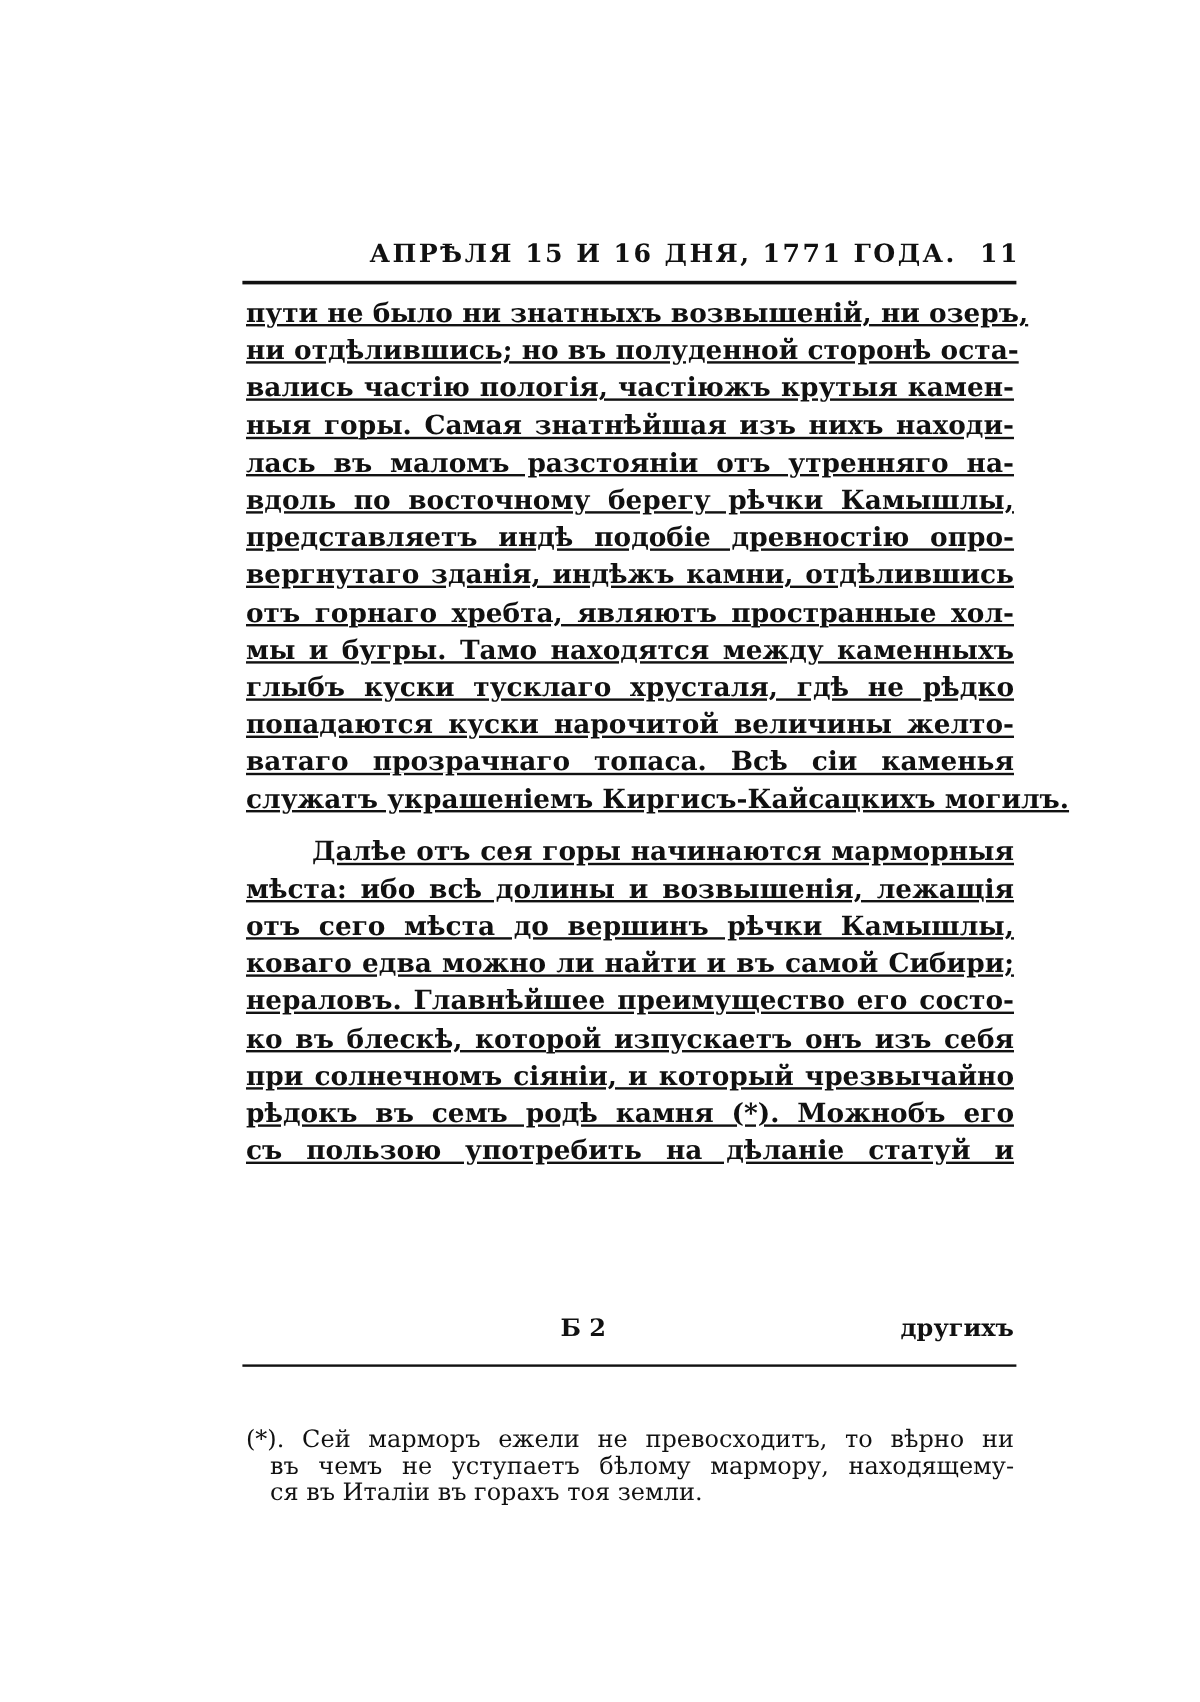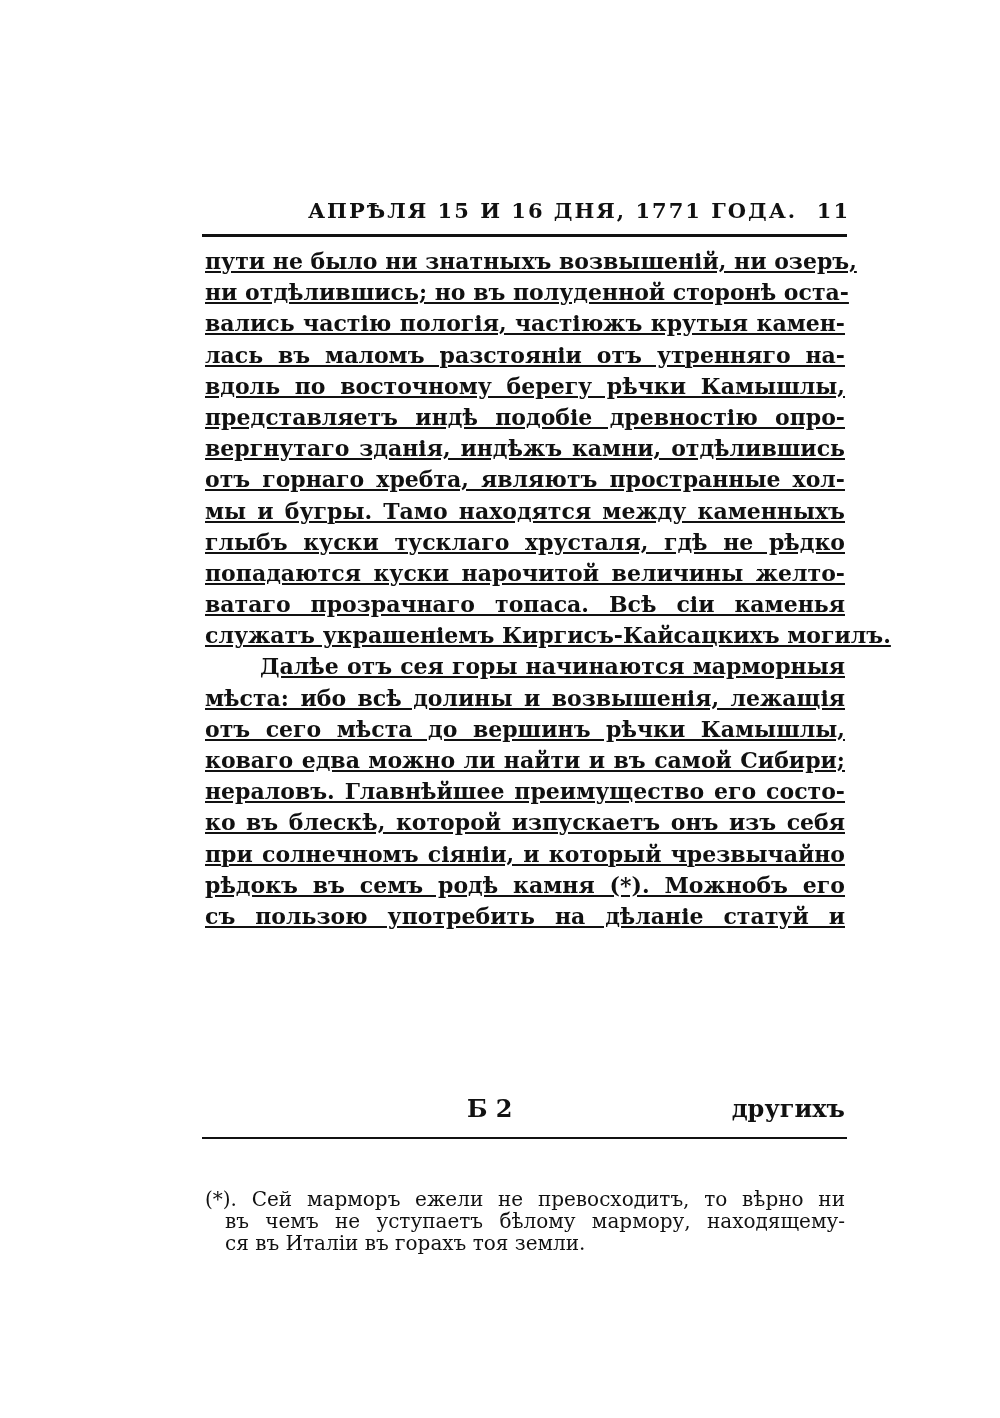--- a/index.html
+++ b/index.html
@@ -8,23 +8,23 @@
   .page { position:absolute; left:0; top:0; width:1000px; height:1418px; }
   .header { position:absolute; left:290px; top:198px; width:560px; height:30px;
             font-size:21px; font-weight:bold; letter-spacing:2px; }
   .header .title { position:absolute; left:18px; top:0; }
   .header .pagenum { position:absolute; right:0; top:0; }
   .rule-top { position:absolute; left:202px; top:234px; width:645px; height:3px; background:#111; }
   .body-text { position:absolute; left:205px; top:246px; width:640px;
                font-size:22px; font-weight:bold; line-height:31.2px;text-decoration:underline; }
   .line { display:block; white-space:nowrap; text-align:justify; text-align-last:justify; height:31.2px; }
   .line.last { text-align-last:left; }
-  .line.indent { padding-left:55px; }
+  .line.indent { padding-left:55px;margin-top:12px; }
   .sig-row { position:absolute; left:205px; top:1094px; width:640px; height:32px;
-             font-size:24px; font-weight:bold; }
+             font-size:20px; font-weight:bold; }
   .sig-row .sig { position:absolute; left:262px; top:0; }
   .sig-row .catch { position:absolute; right:0; top:0; }
   .rule-foot { position:absolute; left:202px; top:1137px; width:645px; height:2px; background:#111; }
   .footnote { position:absolute; left:205px; top:1188px; width:640px;
               font-size:20px; font-weight:normal; line-height:22px; }
   .footnote .line { height:22px; }
   .footnote .line.sub { padding-left:20px; }
 </style>
 </head>
 <body>
@@ -34,20 +34,21 @@
   <div class="header">
     <span class="title">АПРѢЛЯ 15 И 16 ДНЯ, 1771 ГОДА.</span>
     <span class="pagenum">11</span>
   </div>
   <div class="rule-top"></div>
 
   <div class="body-text">
     <span class="line">пути не было ни знатныхъ возвышеній, ни озеръ,</span>
     <span class="line">ни отдѣлившись; но въ полуденной сторонѣ оста-</span>
     <span class="line">вались частію пологія, частіюжъ крутыя камен-</span>
+    <span class="line">ныя горы. Самая знатнѣйшая изъ нихъ находи-</span>
     <span class="line">лась въ маломъ разстояніи отъ утренняго на-</span>
     <span class="line">вдоль по восточному берегу рѣчки Камышлы,</span>
     <span class="line">представляетъ индѣ подобіе древностію опро-</span>
     <span class="line">вергнутаго зданія, индѣжъ камни, отдѣлившись</span>
     <span class="line">отъ горнаго хребта, являютъ пространные хол-</span>
     <span class="line">мы и бугры. Тамо находятся между каменныхъ</span>
     <span class="line">глыбъ куски тусклаго хрусталя, гдѣ не рѣдко</span>
     <span class="line">попадаются куски нарочитой величины желто-</span>
     <span class="line">ватаго прозрачнаго топаса. Всѣ сіи каменья</span>
     <span class="line">служатъ украшеніемъ Киргисъ-Кайсацкихъ могилъ.</span>

